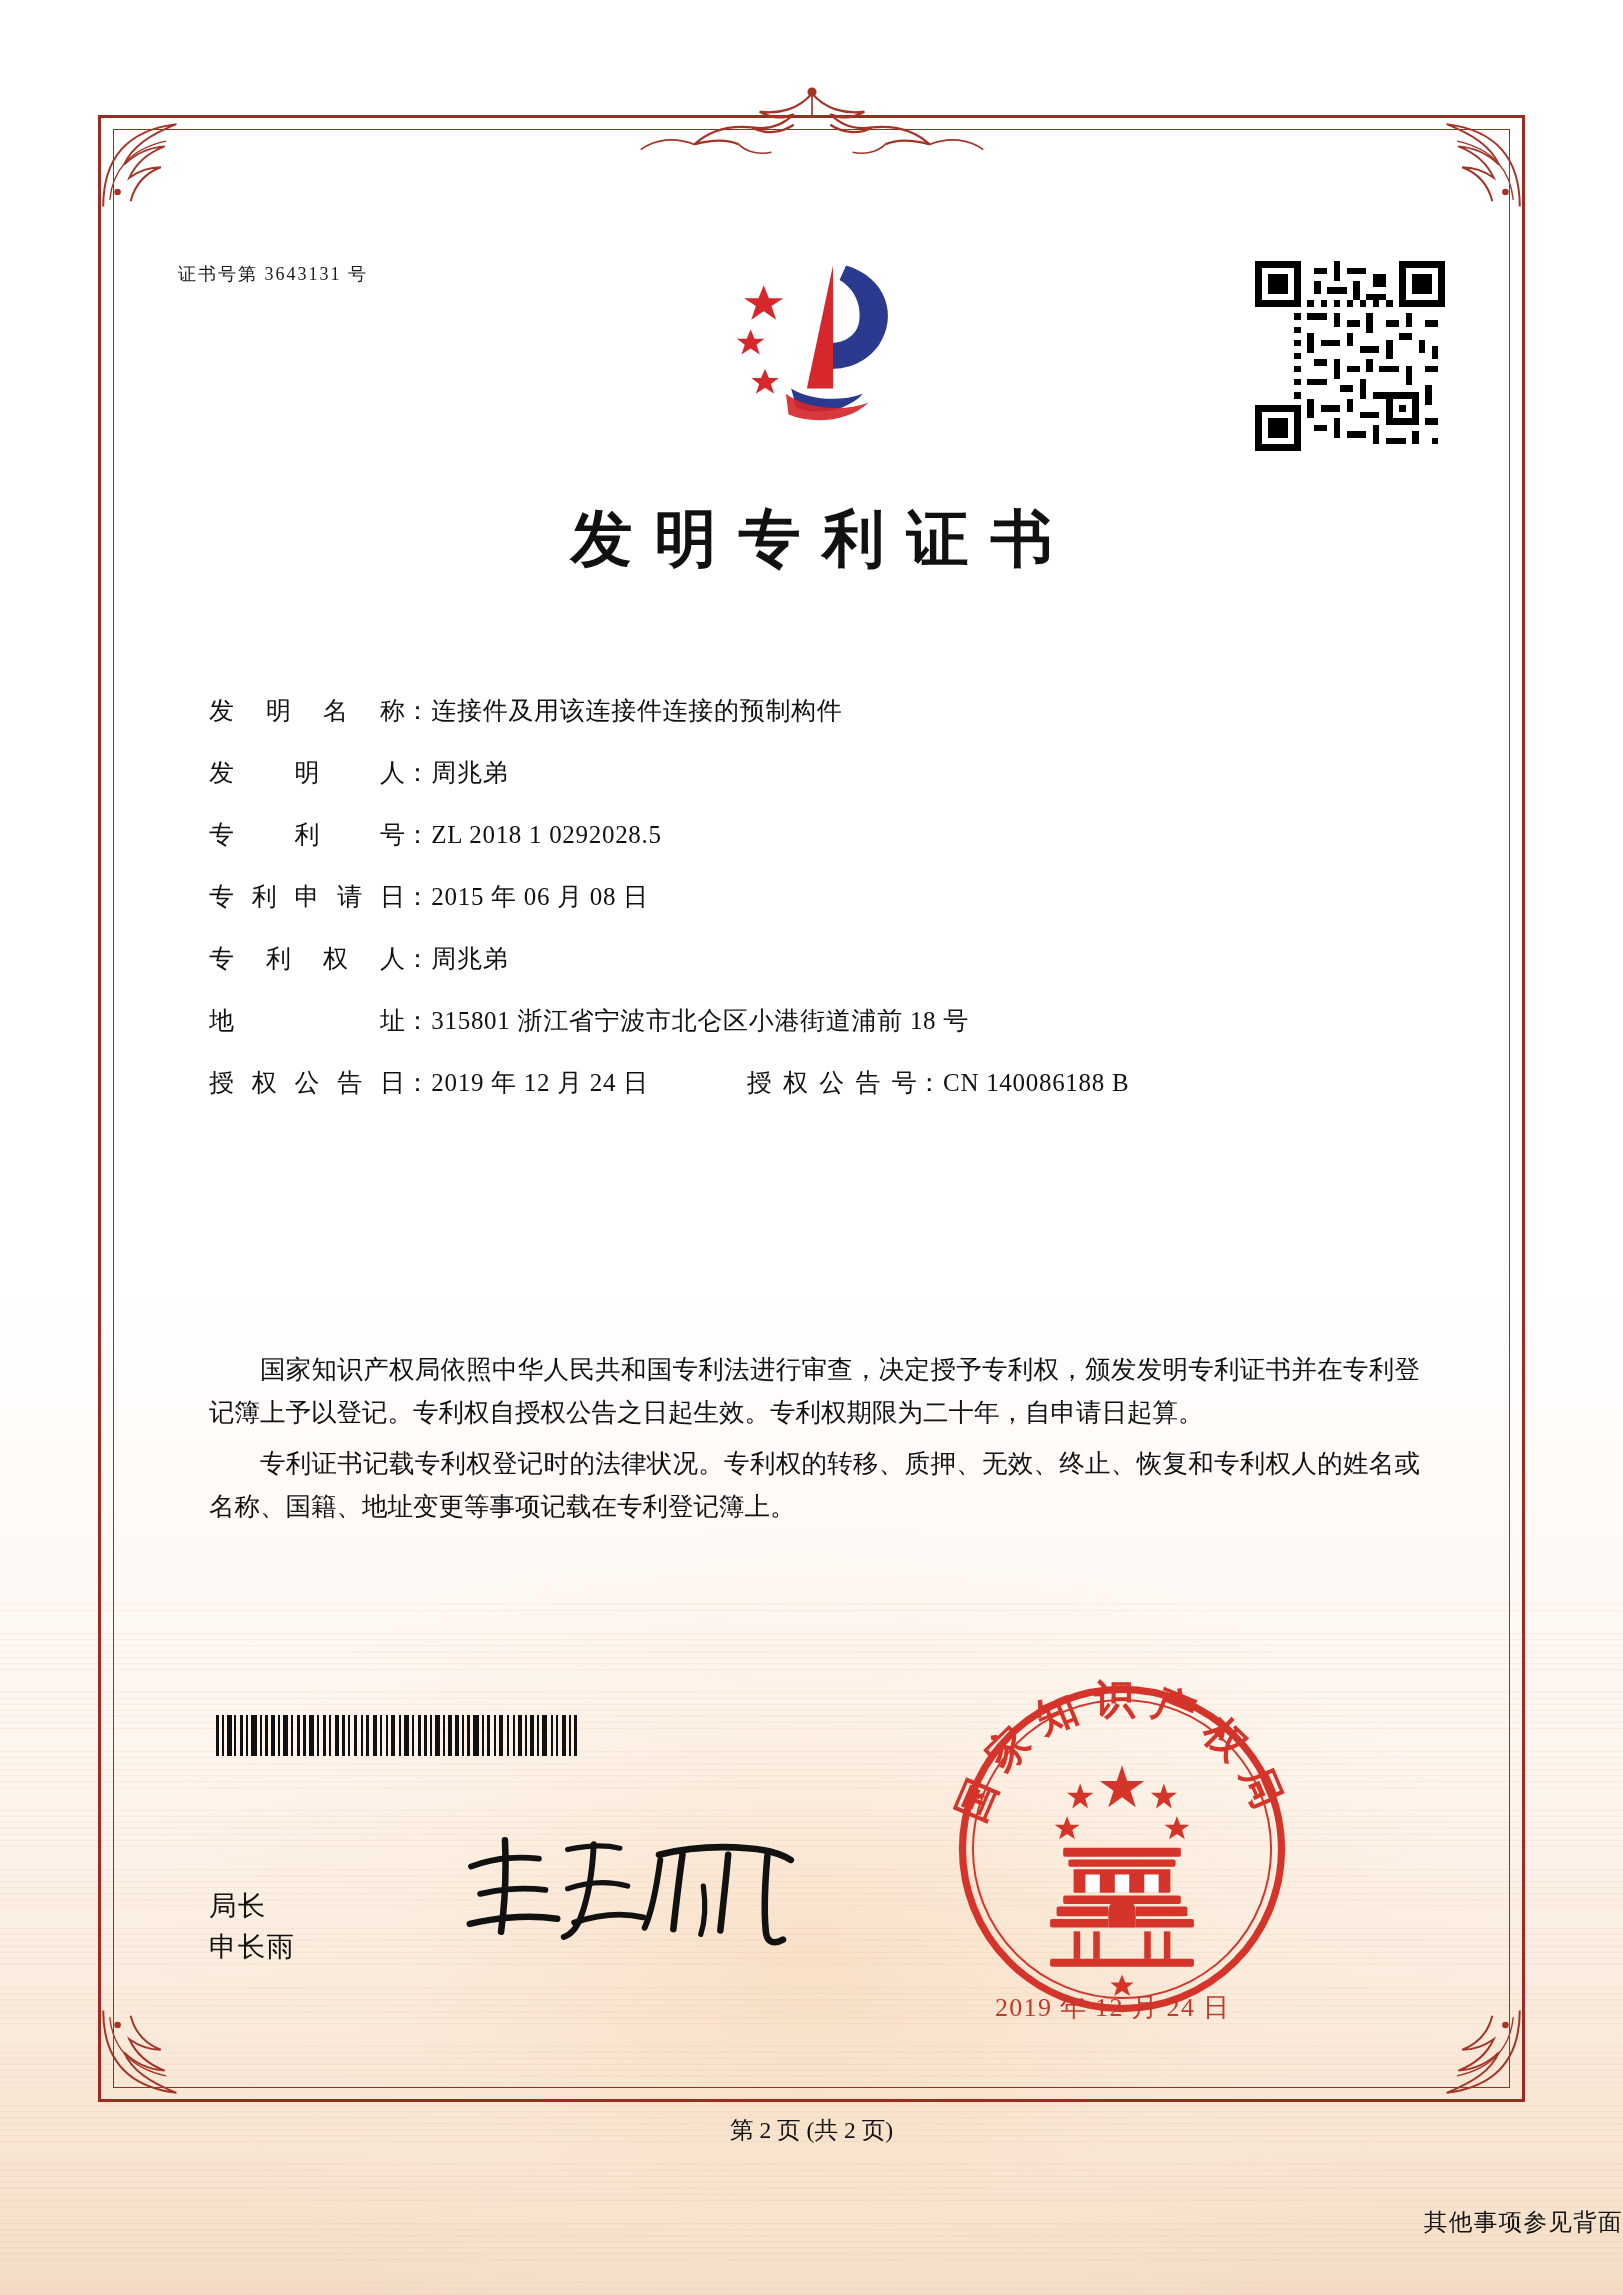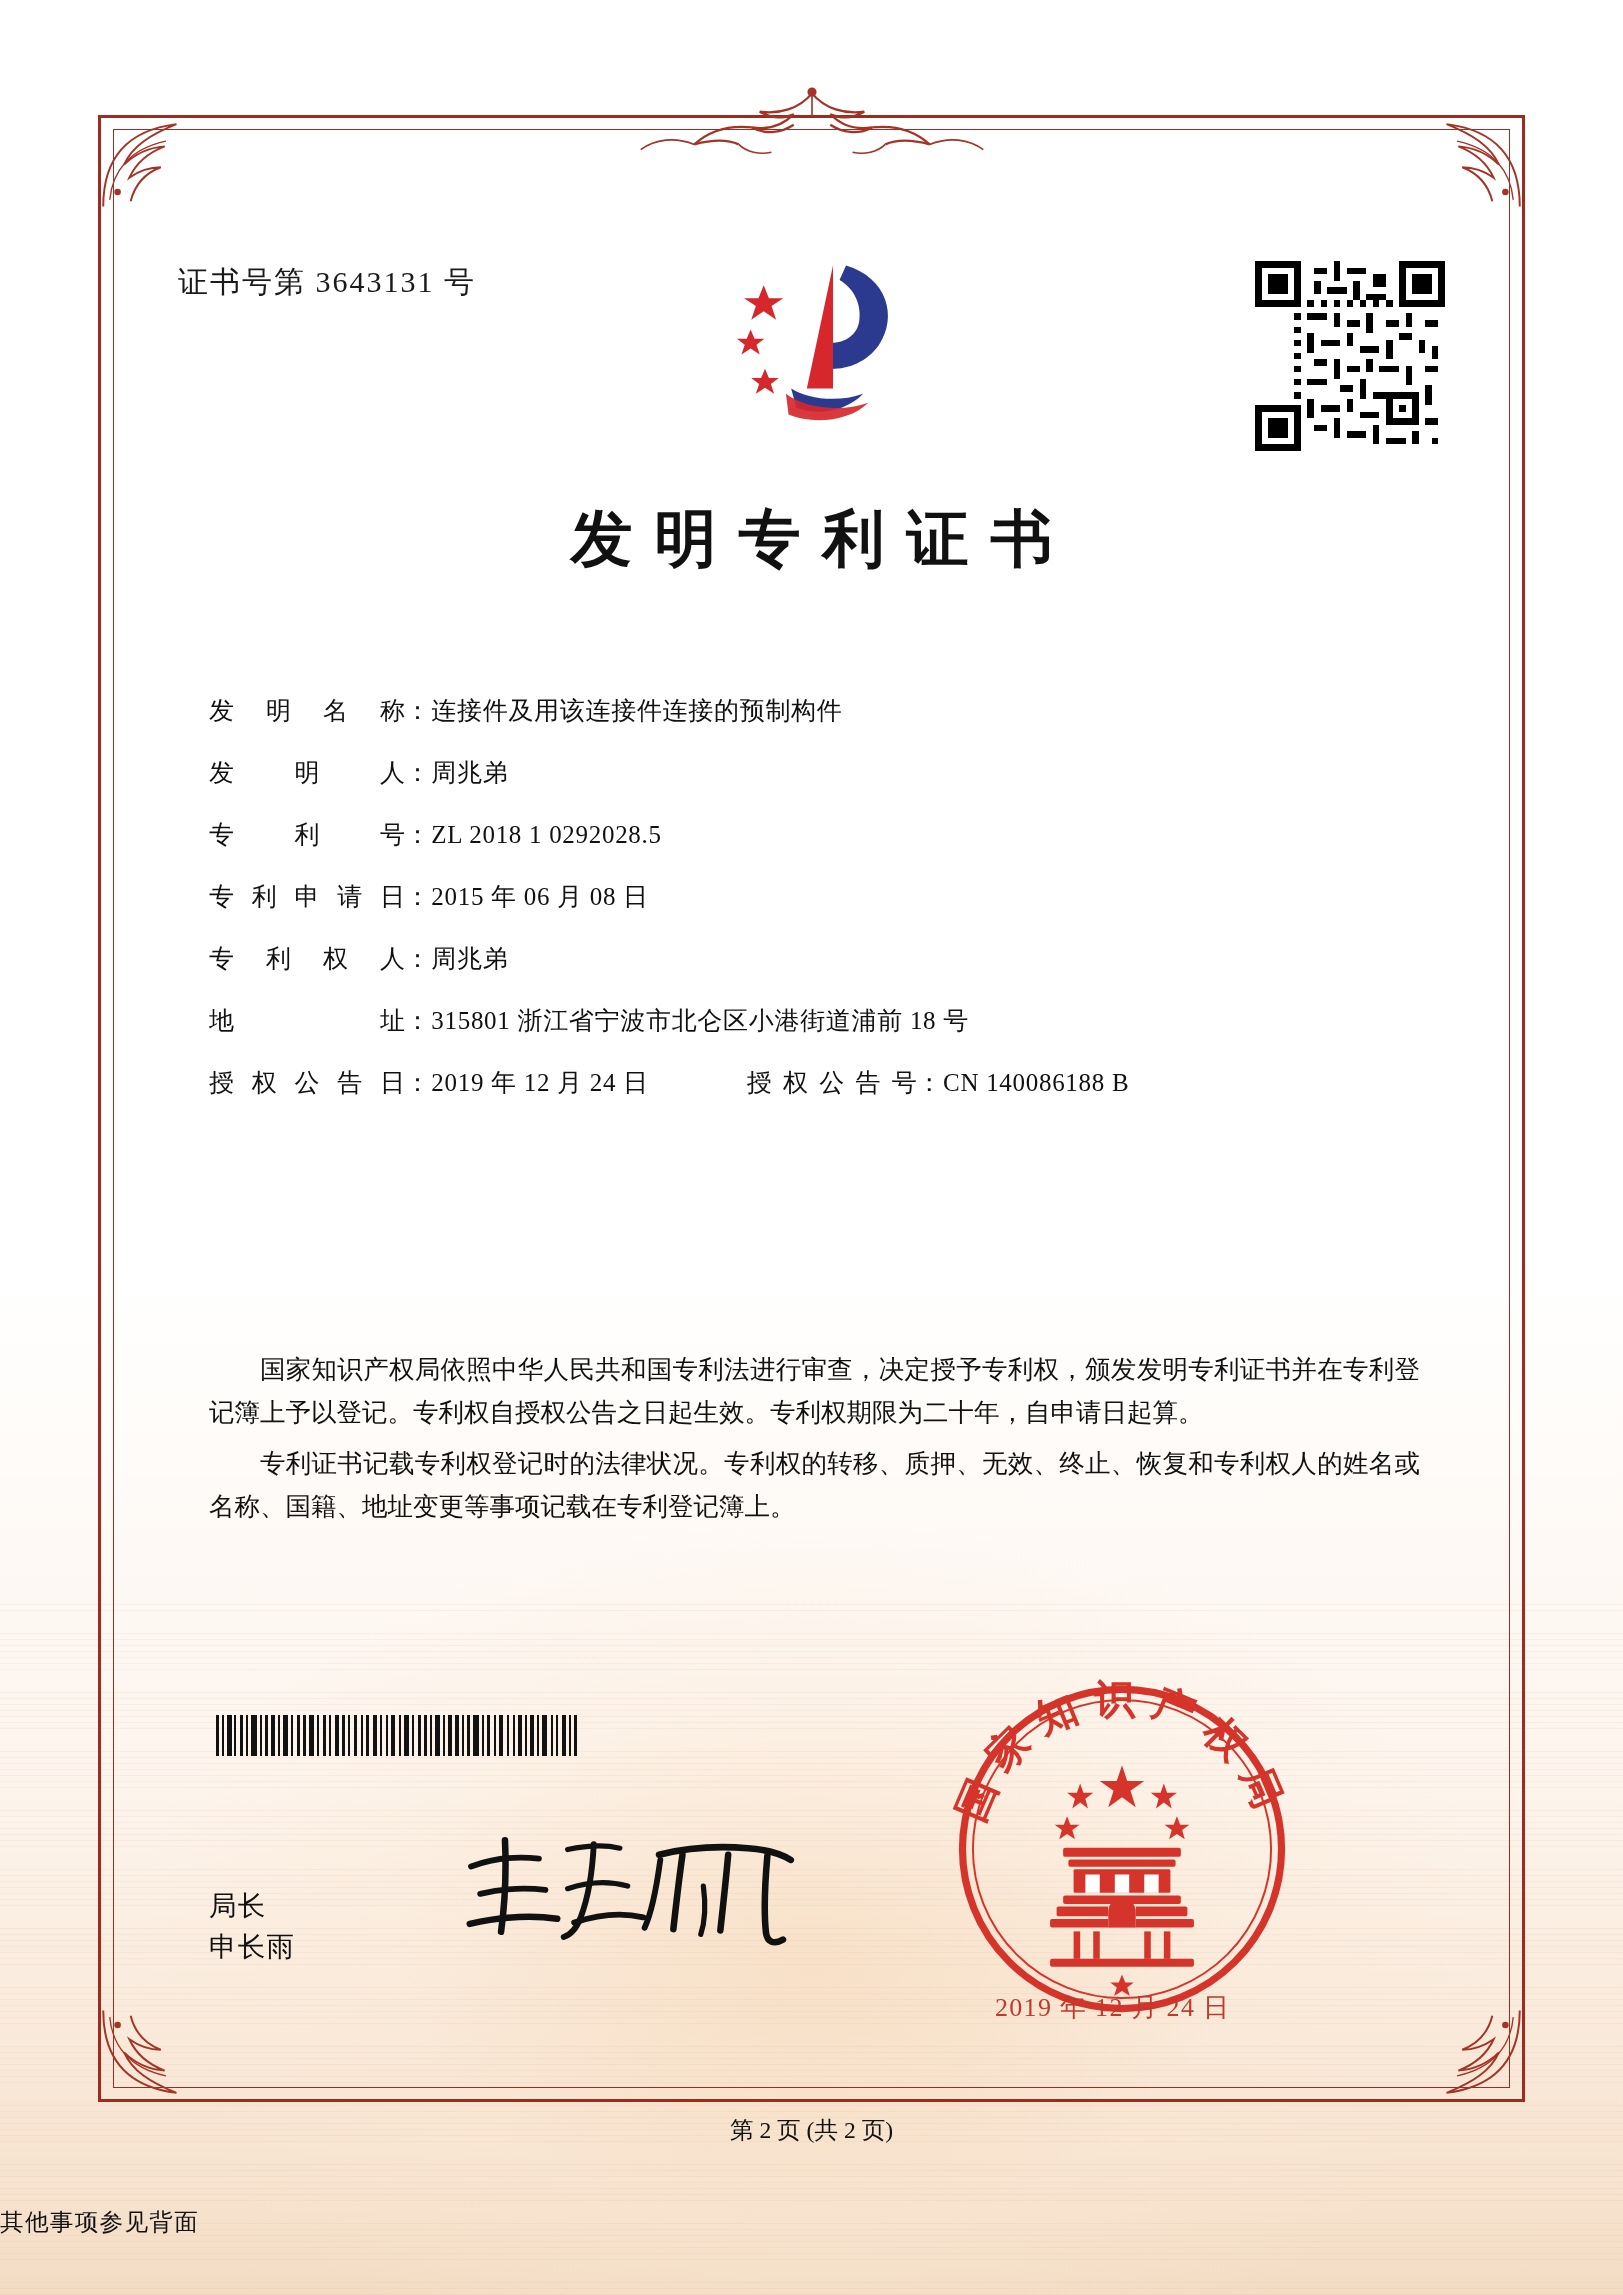--- a/index.html
+++ b/index.html
@@ -68,21 +68,21 @@
     height: 85px;
     color: #a33426;
   }
   .top-crest svg { width: 100%; height: 100%; display: block; }
 
   
   .cert-no {
     position: absolute;
     left: 178px;
     top: 262px;
-    font-size: 30px;
+    font-size: 18px;
     letter-spacing: 2px;
     color: #1a1a1a;
     white-space: nowrap;
   }
 
   .logo {
     position: absolute;
     left: 723px;
     top: 259px;
     width: 203px;
@@ -217,21 +217,21 @@
     left: 0; right: 0;
     top: 2114px;
     text-align: center;
     font-size: 23.6px;
     color: #111111;
   }
   .footer-note {
     position: absolute;
     left: 0; right: 0;
     top: 2206px;
-    text-align: left;
+    text-align: right;
     font-size: 23.6px;
     color: #111111;
     letter-spacing: 1.3px;
     font-family: Liberation Mono, monospace;
   }
 </style>
 </head>
 <body>
 
 <div class="page">

